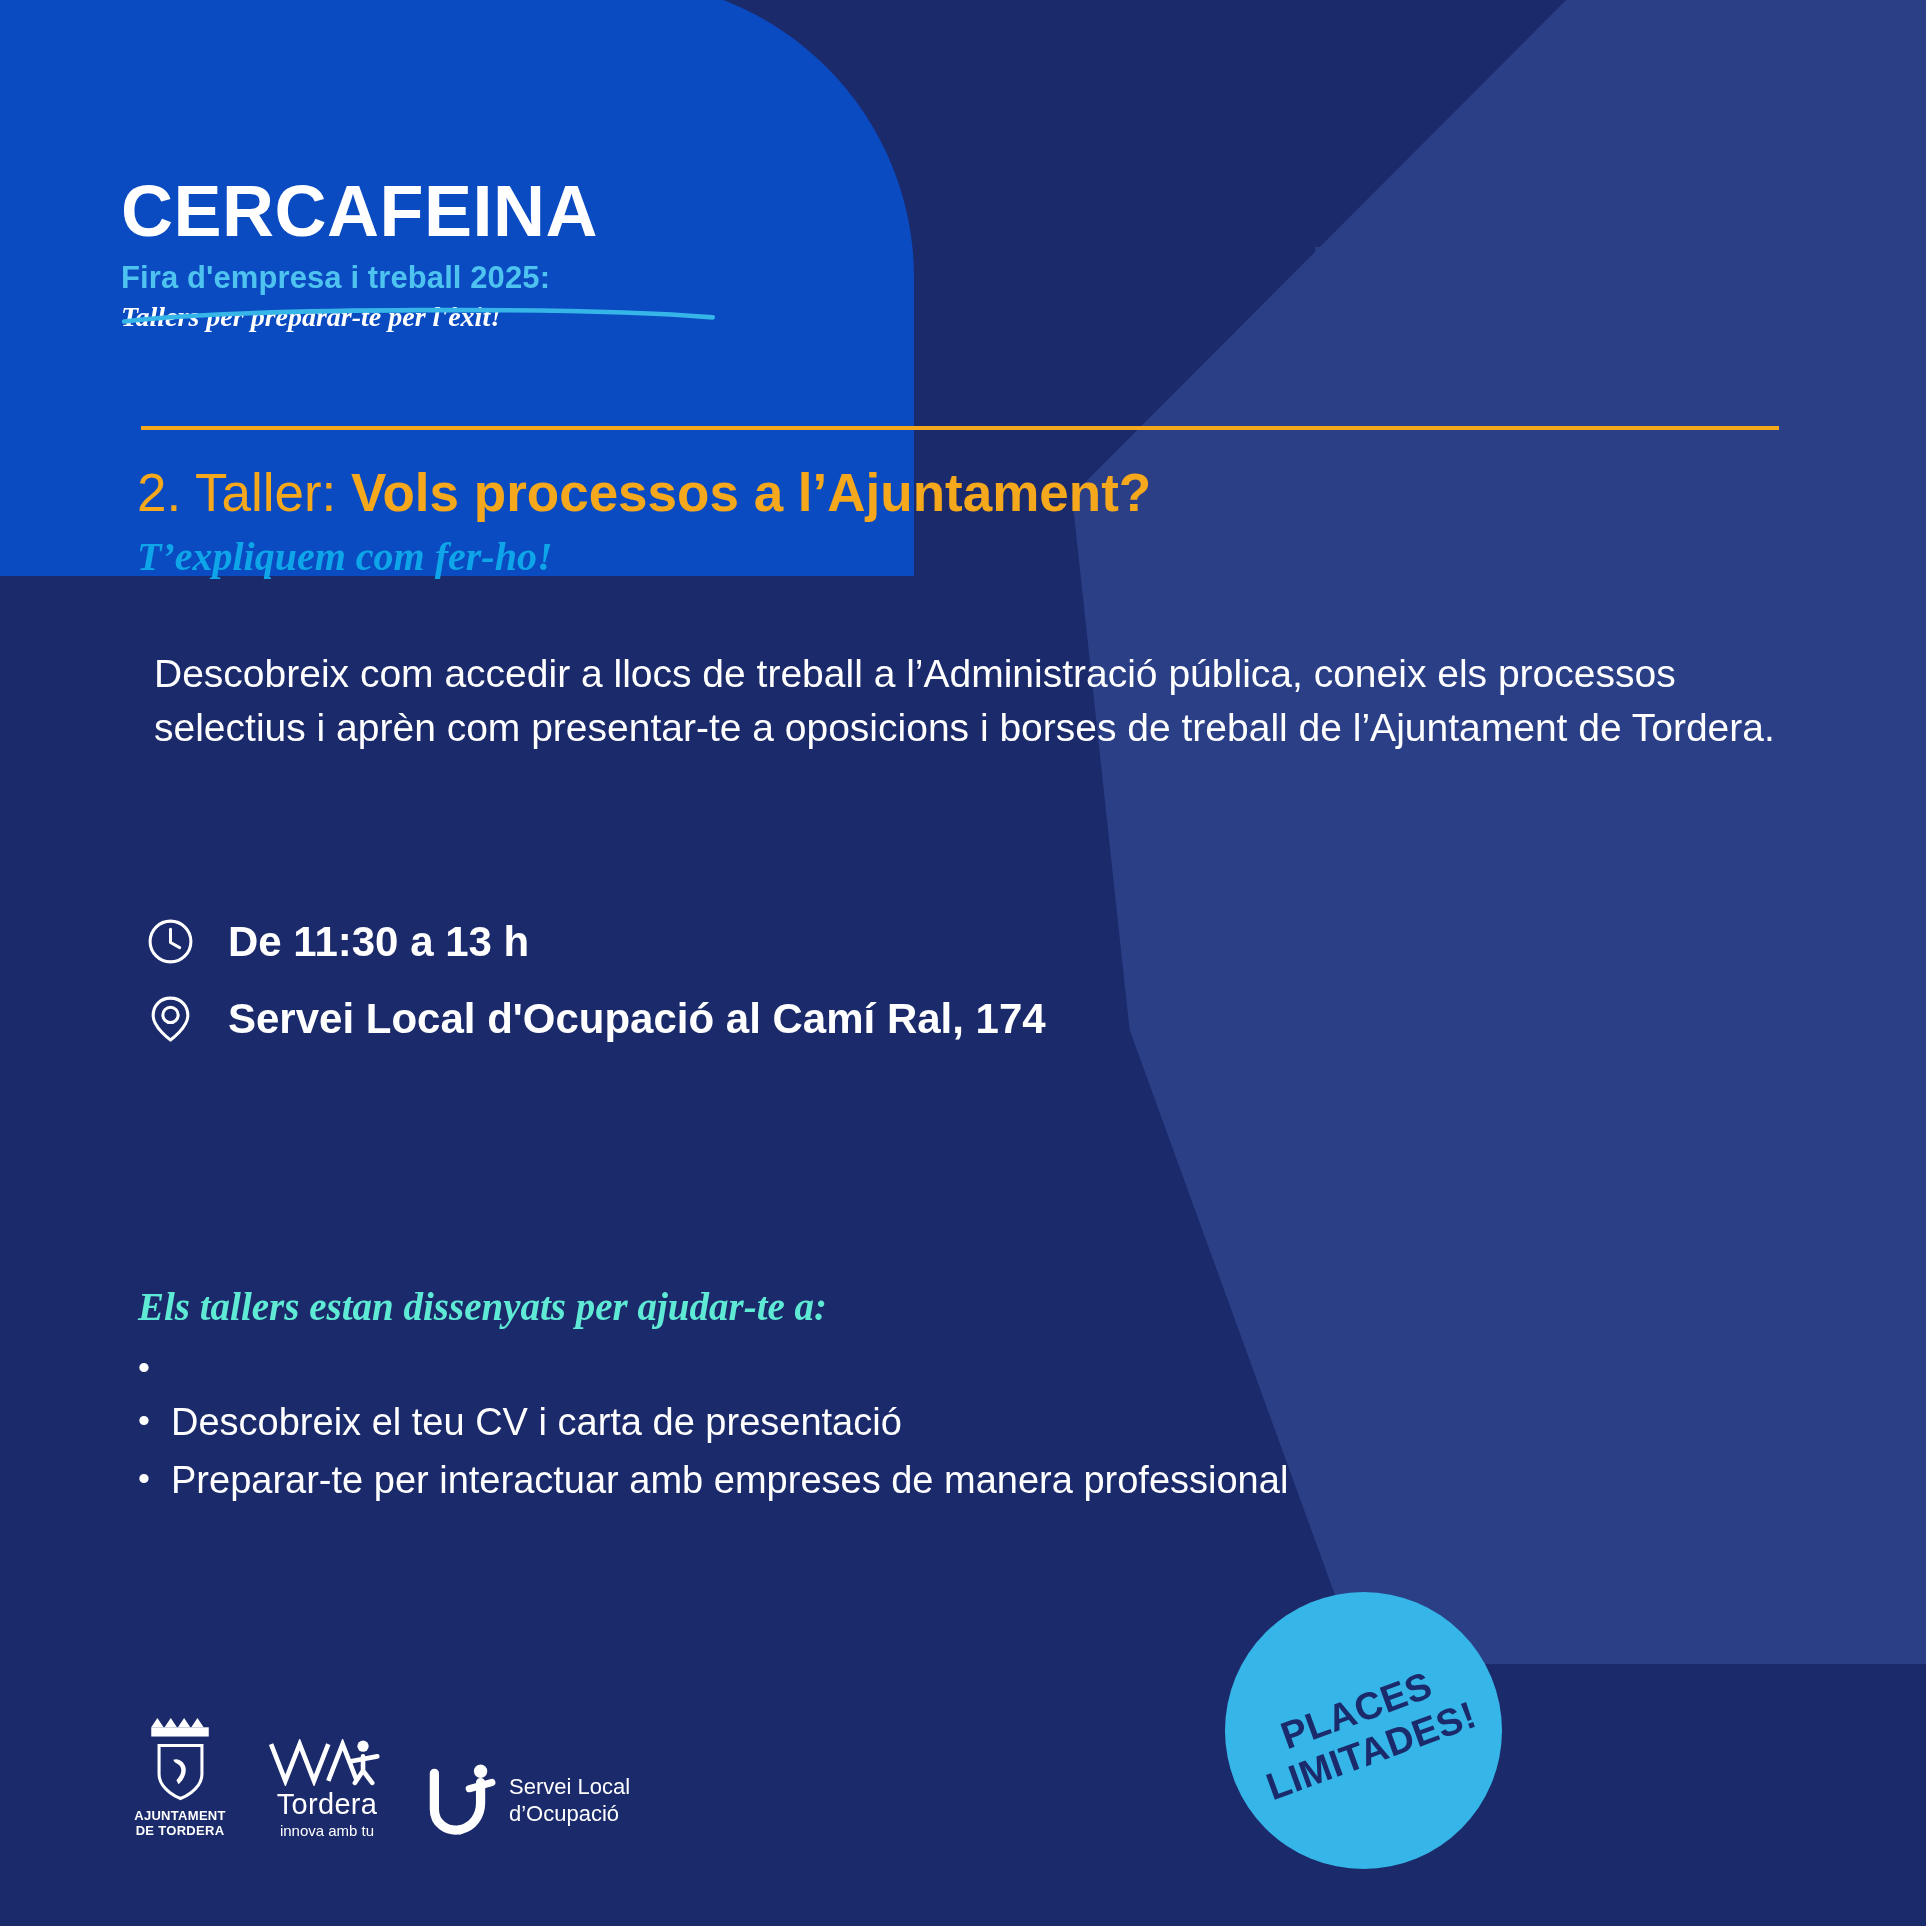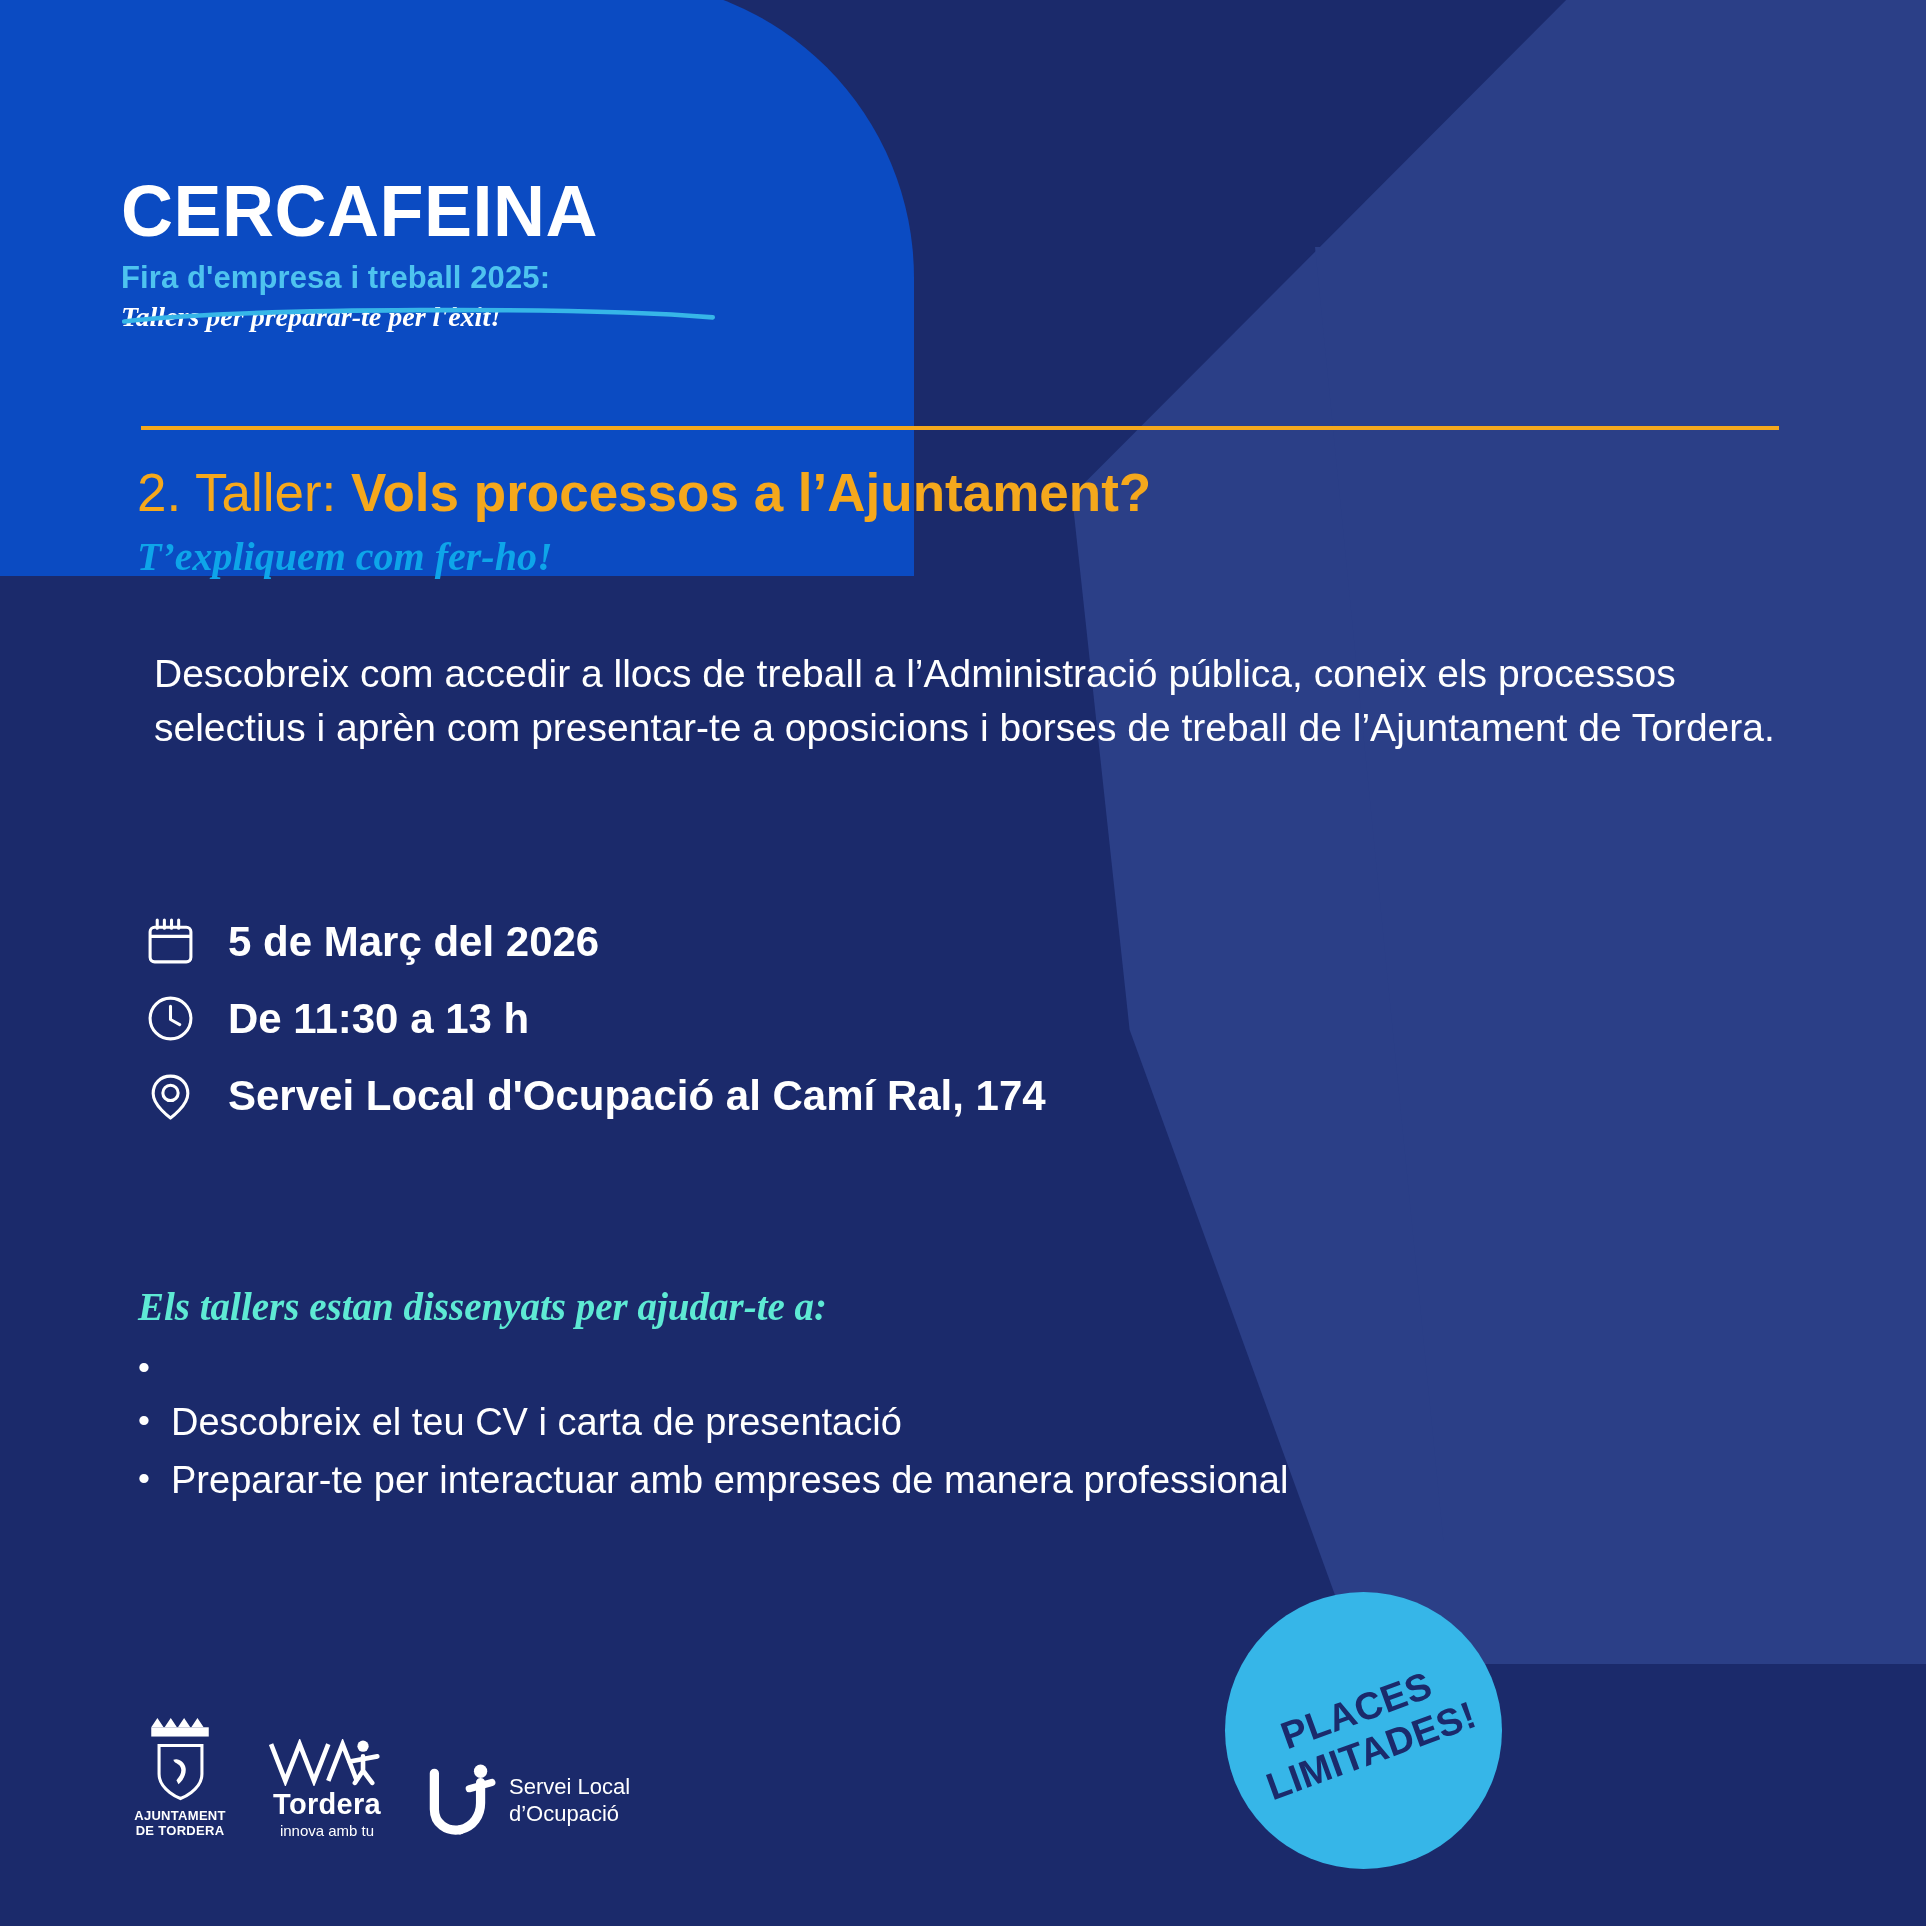--- a/index.html
+++ b/index.html
@@ -234,21 +234,21 @@
   }
   .logo-ajt .cap {
     margin-top: 6.2px;
     font-size: 13px;
     font-weight: bold;
     letter-spacing: 0.3px;
     line-height: 1.2;
   }
   .logo-tordera { width: 128px; color: #fff; text-align: center; }
   .logo-tordera .mark { height: 47px; display: block; margin: 0 auto; }
-  .logo-tordera .name { font-size: 29px; font-weight: bold; margin-top: 2.1px; letter-spacing: 0.3px;}
+  .logo-tordera .name { font-size: 29px; font-weight: normal; margin-top: 2.1px; letter-spacing: 0.3px;}
   .logo-tordera .tag { font-size: 15px; margin-top: 1px; }
   .logo-slo { display: flex; align-items: center; gap: 12px; color: #fff; }
   .logo-slo .glyph { width: 77px; height: 77px; }
   .logo-slo .txt { font-size: 22px; line-height: 1.22; }
 </style>
 </head>
 <body>
 
 <div class="poster">
 
@@ -269,33 +269,20 @@
 
   <div class="title-block">
     <div class="title-line"><span class="num">2. Taller: </span><span class="strong">Vols processos a l’Ajuntament?</span></div>
     <div class="title-sub">T’expliquem com fer-ho!</div>
   </div>
 
   <div class="desc">Descobreix com accedir a llocs de treball a l’Administració pública, coneix els processos selectius i aprèn com presentar-te a oposicions i borses de treball de l’Ajuntament de Tordera.</div>
 
   <div class="info">
 
-    <div class="info-row">
-      <span class="info-icon">
-        <svg viewBox="0 0 100 100" width="51" height="51">
-          <rect x="10" y="22" width="80" height="68" rx="9" fill="none" stroke="#ffffff" stroke-width="6"></rect>
-          <line x1="10" y1="40" x2="90" y2="40" stroke="#ffffff" stroke-width="6"></line>
-          <line x1="24" y1="8" x2="24" y2="24" stroke="#ffffff" stroke-width="6" stroke-linecap="round"></line>
-          <line x1="38" y1="8" x2="38" y2="24" stroke="#ffffff" stroke-width="6" stroke-linecap="round"></line>
-          <line x1="52" y1="8" x2="52" y2="24" stroke="#ffffff" stroke-width="6" stroke-linecap="round"></line>
-          <line x1="66" y1="8" x2="66" y2="24" stroke="#ffffff" stroke-width="6" stroke-linecap="round"></line>
-        </svg>
-      </span>
-      <span class="info-text">5 de Març del 2026</span>
-    </div>
 
     <div class="info-row">
       <span class="info-icon">
         <svg viewBox="0 0 100 100" width="51" height="51">
           <circle cx="50" cy="50" r="40" fill="none" stroke="#ffffff" stroke-width="6"></circle>
           <path d="M50 26 L50 52 L68 62" fill="none" stroke="#ffffff" stroke-width="6" stroke-linecap="round" stroke-linejoin="round"></path>
         </svg>
       </span>
       <span class="info-text">De 11:30 a 13 h</span>
     </div>

